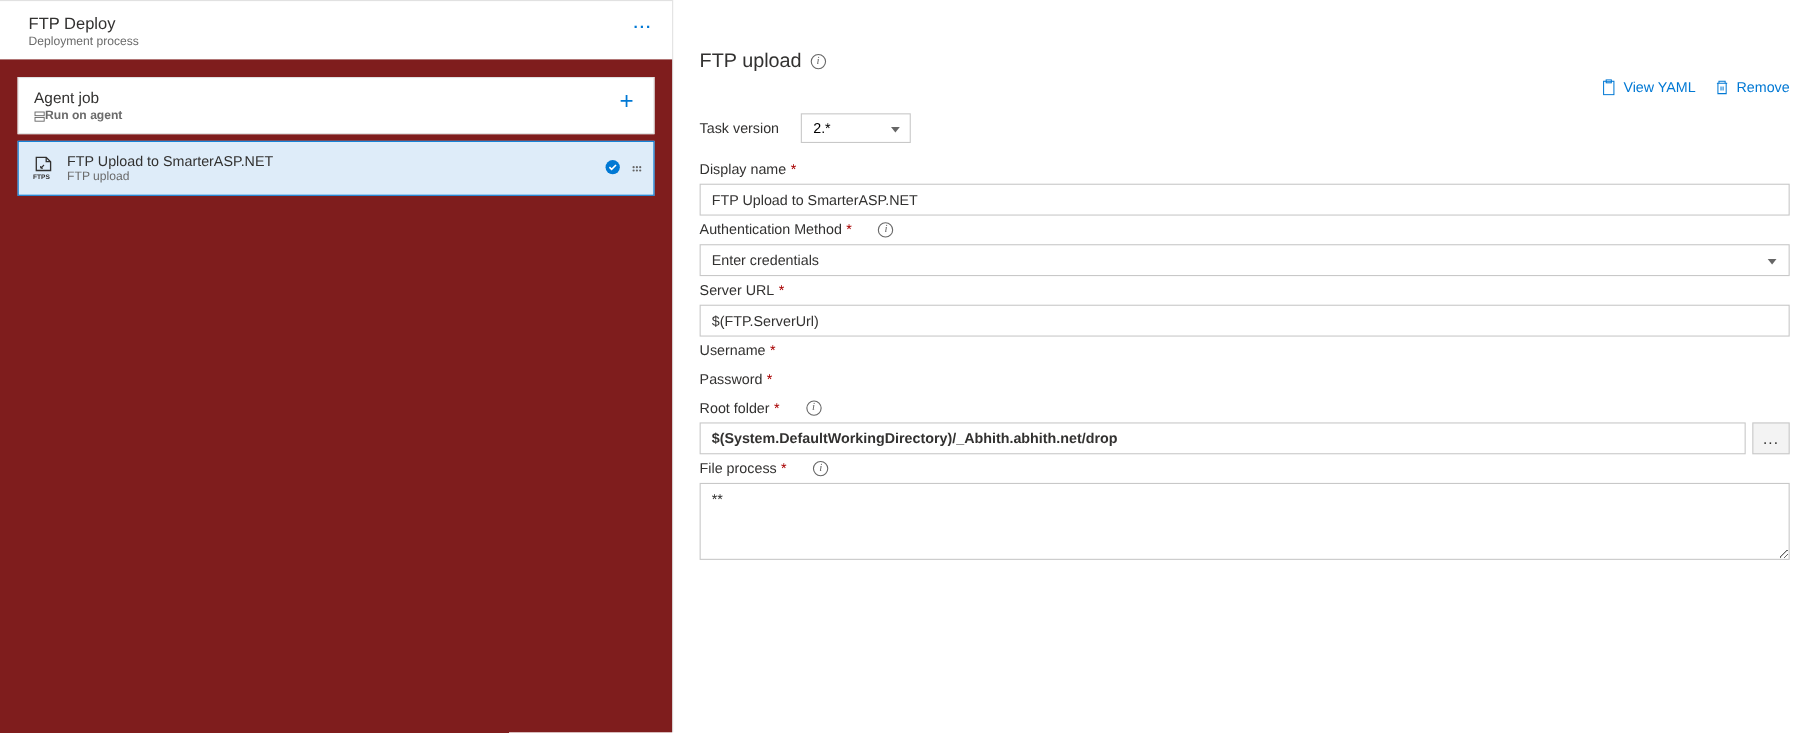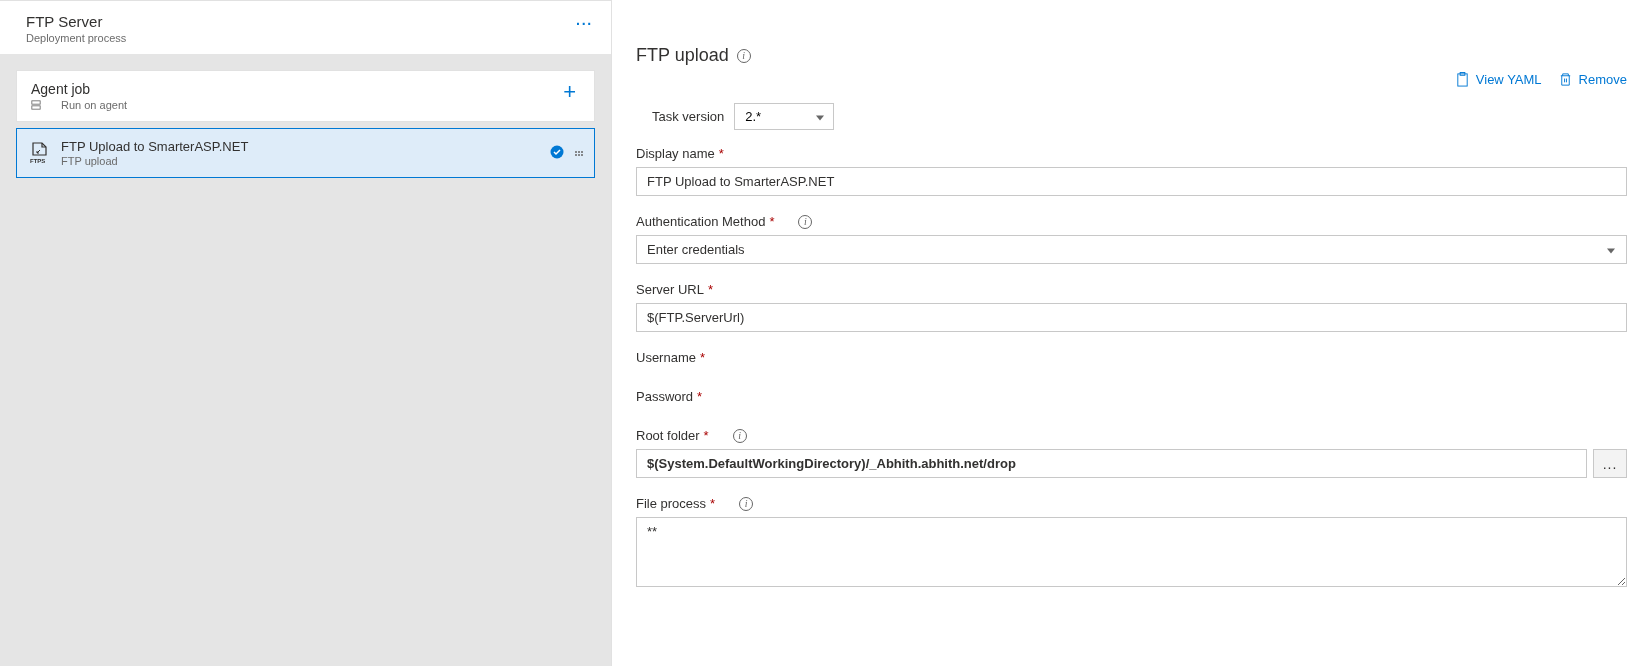--- a/index.html
+++ b/index.html
@@ -28,34 +28,34 @@
   .left-header-text { flex: 1; }
   .left-header-title { font-size: 15px; color: #323130; margin-bottom: 2px; }
   .left-header-subtitle { font-size: 11px; color: #6b6b6b; }
   .ellipsis-btn {
     background: none; border: none; cursor: pointer; color: #0078d4;
     padding: 4px 2px; font-weight: bold; letter-spacing: 1px;
     font-size: 14px; line-height: 1;
   }
   .left-body {
     flex: 1;
-    background: #e5e5e5;
+    background: #7f1d1d;
     padding: 16px 16px 0 16px;
   }
   .agent-card {
     background: #ffffff;
     border: 1px solid #e1e1e1;
     padding: 10px 14px 10px 14px;
     display: flex;
     align-items: flex-start;
     margin-bottom: 6px;
   }
   .agent-card .info { flex: 1; }
   .agent-title { font-size: 14px; color: #323130; margin-bottom: 2px; }
-  .agent-sub { font-size: 11px; color: #6b6b6b; display: flex; align-items: center; gap: 20px; }
+  .agent-sub { font-size: 11px; color: #6b6b6b; display: flex; align-items: flex-end; gap: 0; font-weight: bold; }
   .agent-sub svg { width: 10px; height: 10px; }
   .add-btn {
     background: none; border: none; cursor: pointer; color: #0078d4;
     font-size: 22px; font-weight: 300; line-height: 1; padding: 0 4px;
   }
   .task-card {
     background: #deecf9;
     border: 1px solid #0078d4;
     padding: 10px 10px 10px 10px;
     display: flex;
@@ -105,42 +105,42 @@
     margin-top: 48px;
   }
   .action-link svg { width: 15px; height: 15px; }
   .info-icon {
     display: inline-flex; align-items: center; justify-content: center;
     width: 14px; height: 14px; border: 1px solid #666; border-radius: 50%;
     font-size: 10px; color: #666; line-height: 1;
     font-style: italic; font-family: serif;
   }
   .version-row {
-    display: flex; align-items: center; gap: 10px; padding: 8px 0 16px 0; margin-left: 16px;
+    display: flex; align-items: center; gap: 20px; padding: 8px 0 16px 0;
   }
   .version-label { font-size: 13px; color: #323130; }
   .version-select {
     border: 1px solid #c8c8c8;
     padding: 5px 28px 5px 10px;
     font-size: 13px;
     background: #fff;
     appearance: none;
     position: relative;
     min-width: 100px;
   }
   .select-wrap { position: relative; display: inline-block; }
   .select-wrap::after {
     content: "";
     position: absolute; right: 10px; top: 50%; transform: translateY(-30%);
     border-left: 4px solid transparent;
     border-right: 4px solid transparent;
     border-top: 5px solid #666;
     pointer-events: none;
   }
-  .form-group { margin-bottom: 18px; }
+  .form-group { margin-bottom: 5px; }
   .form-label {
     display: flex; align-items: center; gap: 4px;
     font-size: 13px; color: #323130; margin-bottom: 6px;
   }
   .req { color: #a80000; }
   .text-input, .form-select, .textarea {
     width: 100%;
     border: 1px solid #c8c8c8;
     font-size: 13px;
     padding: 6px 10px;
@@ -173,21 +173,21 @@
     letter-spacing: 1px;
     color: #323130;
   }
 </style>
 </head>
 <body>
 
 <div class="left-panel">
   <div class="left-header">
     <div class="left-header-text">
-      <div class="left-header-title">FTP Server</div>
+      <div class="left-header-title">FTP Deploy</div>
       <div class="left-header-subtitle">Deployment process</div>
     </div>
     <button class="ellipsis-btn">···</button>
   </div>
   <div class="left-body">
     <div class="agent-card">
       <div class="info">
         <div class="agent-title">Agent job</div>
         <div class="agent-sub">
           <svg viewBox="0 0 12 12">

